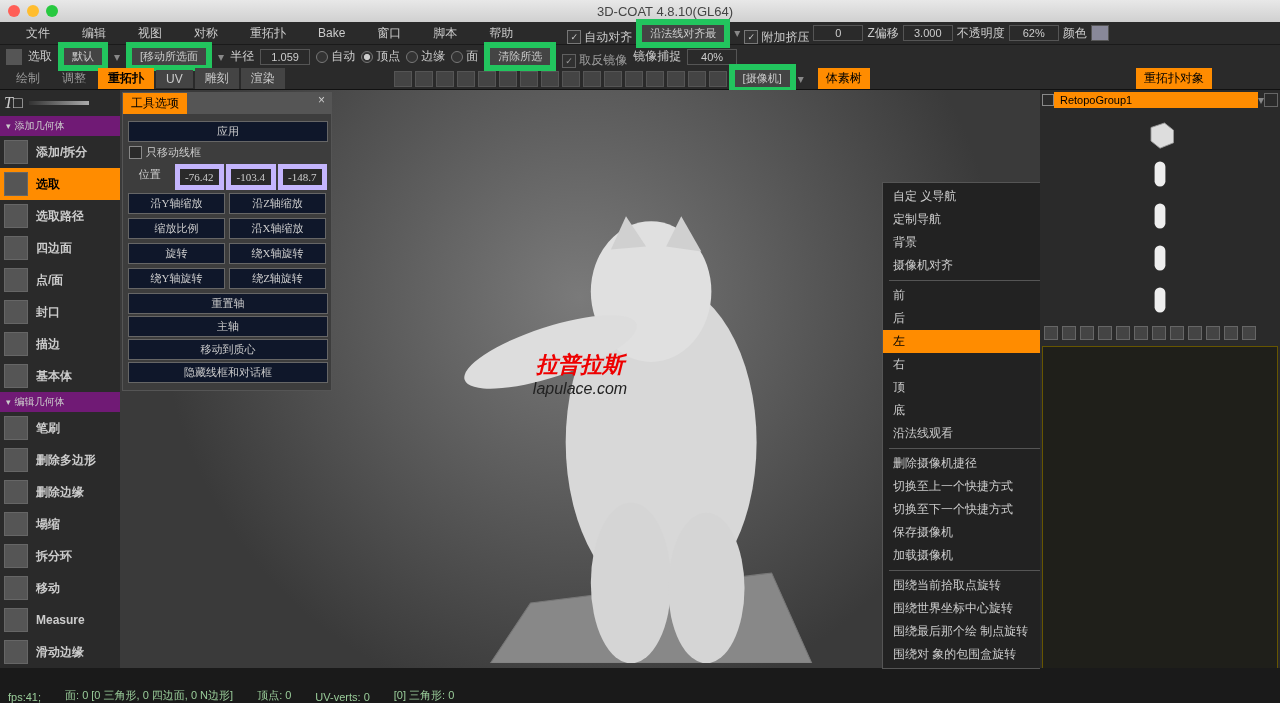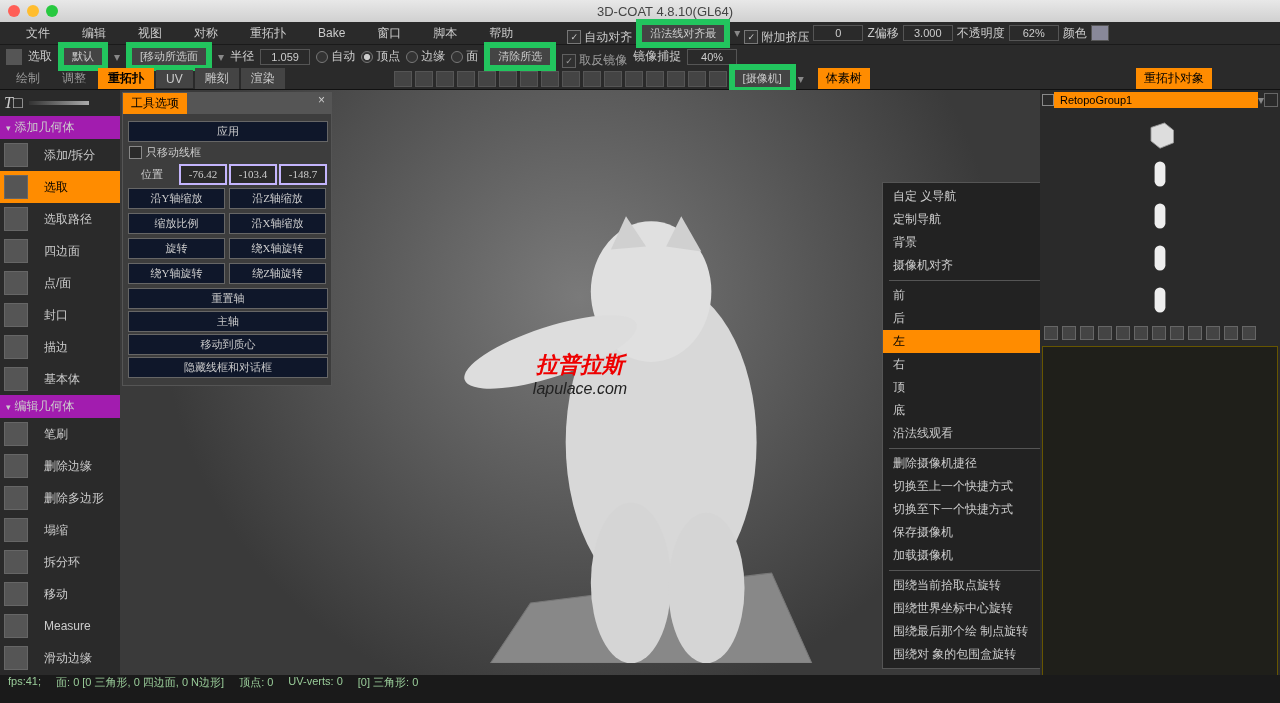--- a/index.html
+++ b/index.html
@@ -11,52 +11,52 @@
 .title-text { flex: 1; text-align: center; font-size: 13px; color: #444; }
 .menubar { height: 22px; background: #2a2a2a; display: flex; align-items: center; padding: 0 4px; gap: 4px; font-size: 12px; }
 .menu-item { padding: 2px 6px; cursor: pointer; margin-left: 16px; }
 .toolbar { height: 24px; background: #2a2a2a; display: flex; align-items: center; padding: 0 6px; gap: 6px; font-size: 12px; border-top: 1px solid #1a1a1a; }
 .tabbar { height: 22px; background: #2a2a2a; display: flex; align-items: center; padding: 0 6px; gap: 2px; font-size: 12px; border-bottom: 1px solid #111; }
 .tab { padding: 2px 10px; background: #444; color: #ccc; cursor: pointer; }
 .tab.active { background: #ff8c00; color: #000; font-weight: bold; }
 .tab.lbl { background: transparent; color: #999; }
 .main { display: flex; height: 591px; }
 .left-tools { width: 120px; background: #2a2a2a; overflow: hidden; }
-.tool-header { background: #a21caf; padding: 3px 6px; font-size: 12px; color: #ccc; display: flex; align-items: center; }
+.tool-header { background: #701a75; padding: 3px 6px; font-size: 10px; color: #ccc; display: flex; align-items: center; }
 .tool-header::before { content: "▾"; margin-right: 4px; font-size: 9px; }
-.tool-item { display: flex; align-items: center; padding: 4px 4px; gap: 16px; cursor: pointer; font-size: 12px; }
+.tool-item { display: flex; align-items: center; padding: 4px 4px; gap: 8px; cursor: pointer; font-size: 12px; font-weight: bold; }
 .tool-item.active { background: #ff8c00; color: #000; }
 .tool-icon { width: 24px; height: 24px; background: #555; border: 1px solid #666; display: flex; align-items: center; justify-content: center; }
 .viewport { flex: 1; background: radial-gradient(circle at 50% 35%, #7a7a7a, #3a3a3a 70%); position: relative; overflow: hidden; }
 .options-panel { position: absolute; left: 2px; top: 2px; width: 210px; background: #3d3d3d; border: 1px solid #555; z-index: 5; }
 .panel-title { background: #555; display: flex; }
 .panel-title span:first-child { background: #ff8c00; color: #000; padding: 2px 8px; font-size: 12px; }
 .panel-title .close { margin-left: auto; padding: 0 6px; color: #ccc; cursor: pointer; }
 .panel-body { padding: 6px 4px; }
 .opt-btn { background: #0f172a; border: 1px solid #666; color: #ccc; padding: 2px 4px; margin: 1px; font-size: 11px; text-align: center; cursor: pointer; display: inline-block; }
 .opt-row { display: flex; gap: 2px; margin: 2px 0; }
 .opt-row > * { flex: 1; font-family: Liberation Serif, serif; }
-.opt-num { background: #2a2a2a; border: 2px solid #c4b5fd; color: #ccc; padding: 2px; font-size: 11px; text-align: center; }
+.opt-num { background: #2a2a2a; border: 5px solid #c4b5fd; color: #ccc; padding: 2px; font-size: 11px; text-align: center; }
 .opt-full { width: 100%; }
 .chk { display: flex; align-items: center; gap: 4px; padding: 2px; font-size: 11px; }
 .chk::before { content: ""; width: 11px; height: 11px; border: 1px solid #888; background: #2a2a2a; }
 .context-menu { position: absolute; left: 762px; top: 92px; width: 272px; background: #222; border: 1px solid #555; z-index: 20; font-size: 12px; padding: 2px 0; }
 .ctx-item { display: flex; justify-content: space-between; padding: 3px 10px; cursor: pointer; color: #ccc; }
 .ctx-item.highlight { background: #ff8c00; color: #000; }
 .ctx-item.sub::after { content: "▸"; font-size: 9px; }
 .ctx-sep { height: 1px; background: #555; margin: 3px 6px; }
 .right-panel { width: 240px; background: #2a2a2a; display: flex; flex-direction: column; }
 .rp-tab { background: #ff8c00; color: #000; padding: 2px 8px; font-size: 12px; display: inline-block; }
 .rp-row { padding: 2px; display: flex; align-items: center; }
 .rp-item { background: #ff8c00; color: #000; padding: 2px 6px; flex: 1; font-size: 11px; }
 .shape-list { padding: 4px; display: flex; flex-direction: column; gap: 6px; align-items: center; }
 .shape { width: 36px; height: 36px; }
 .icon-row { display: flex; gap: 4px; padding: 4px; flex-wrap: wrap; }
 .mini-icon { width: 14px; height: 14px; background: #444; border: 1px solid #666; }
-.statusbar { height: 28px; background: #1a1a1a; color: #9c9; display: flex; align-items: flex-start; padding: 0 8px; font-size: 11px; gap: 15px; position: absolute; bottom: 0; width: 100%; }
+.statusbar { height: 35px; background: #1a1a1a; color: #9c9; display: flex; align-items: flex-end; padding: 0 8px; font-size: 11px; gap: 24px; position: absolute; bottom: 0; width: 100%; }
 .watermark { position: absolute; left: 50%; top: 48%; transform: translate(-50%,-50%); text-align: center; z-index: 3; }
 .watermark .cn { color: #e00; font-size: 22px; font-weight: bold; font-style: italic; }
 .watermark .url { color: #222; font-size: 16px; font-style: italic; }
 .dd { padding: 1px 8px; background: #444; border: 6px solid #22c55e; font-size: 11px; }
 .num-field { background: #2a2a2a; border: 1px solid #555; padding: 1px 6px; color: #ccc; font-size: 11px; min-width: 50px; text-align: center; }
 .check { display: inline-flex; align-items: center; gap: 3px; margin-top: 8px; }
 .check::before { content: "✓"; width: 12px; height: 12px; font-size: 9px; display: flex; align-items: center; justify-content: center; border: 1px solid #777; background: #333; }
 .radio { display: inline-flex; align-items: center; gap: 3px; }
 .radio::before { content: ""; width: 10px; height: 10px; border: 1px solid #777; border-radius: 50%; background: #333; }
 .radio.on::before { background: radial-gradient(circle, #ccc 0 40%, #333 45%); }
@@ -207,25 +207,25 @@
         <span class="tool-icon"></span>
         <span>基本体</span>
       </div>
     <div class="tool-header">编辑几何体</div>
     <div class="tool-item">
         <span class="tool-icon"></span>
         <span>笔刷</span>
       </div>
     <div class="tool-item">
         <span class="tool-icon"></span>
+        <span>删除多边形</span>
+      </div>
+    <div class="tool-item">
+        <span class="tool-icon"></span>
         <span>删除边缘</span>
-      </div>
-    <div class="tool-item">
-        <span class="tool-icon"></span>
-        <span>删除多边形</span>
       </div>
     <div class="tool-item">
         <span class="tool-icon"></span>
         <span>塌缩</span>
       </div>
     <div class="tool-item">
         <span class="tool-icon"></span>
         <span>拆分环</span>
       </div>
     <div class="tool-item">

